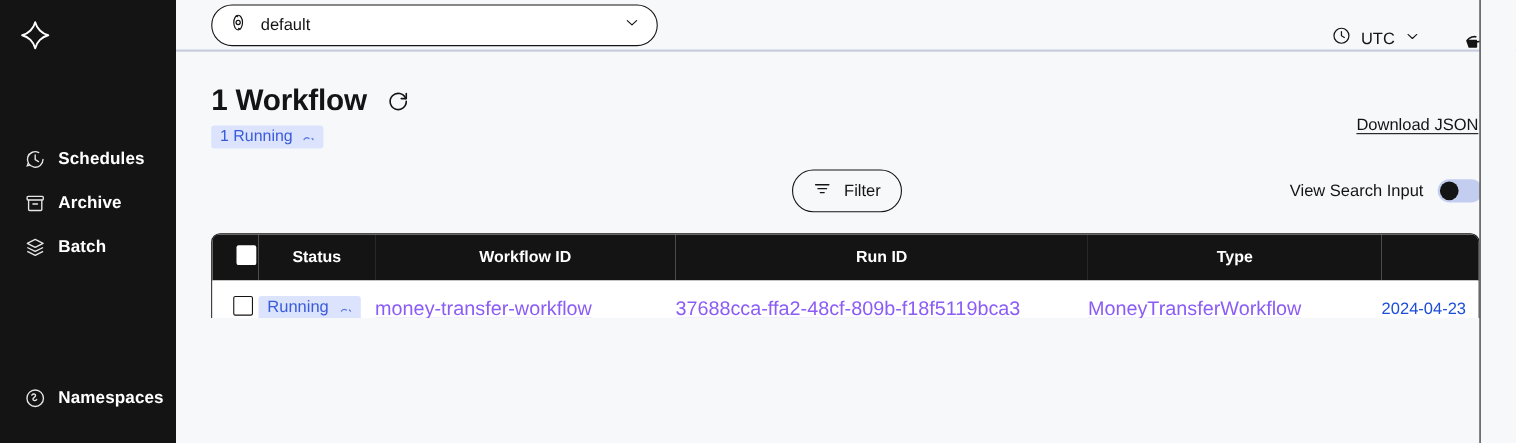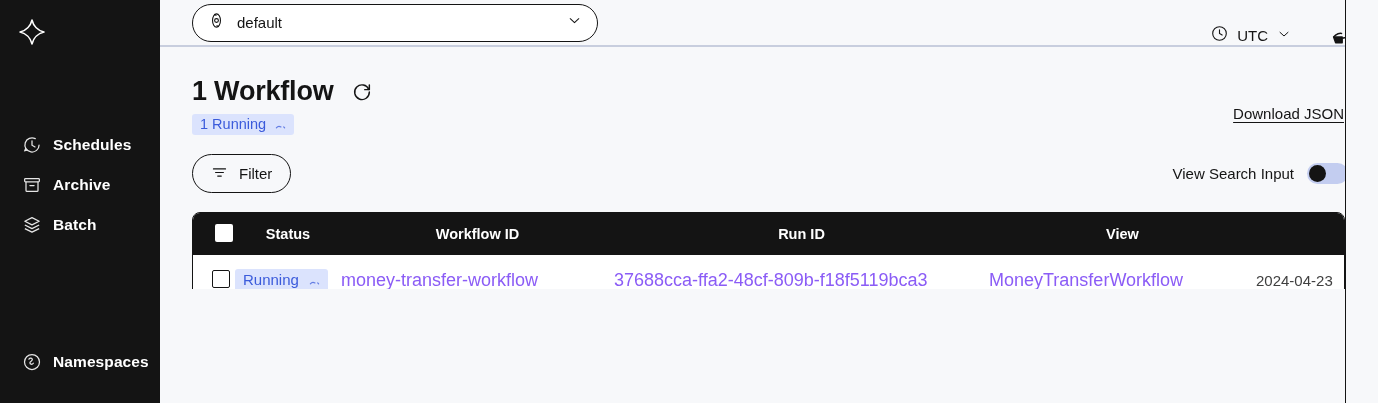--- a/index.html
+++ b/index.html
@@ -187,20 +187,21 @@
     cursor: pointer;
   }
   .spin-ico { width: 11px; height: 11px; display: block; opacity: .75; }
 
   .toolbar-row {
     margin-top: 19px;
     height: 39px;
     display: flex;
     align-items: center;
     position: relative;
+    justify-content: center;
   }
   .filter-btn {
     height: 39px;
     min-width: 99px;
     border: 1.3px solid #141414;
     border-radius: 20px;
     background: #f7f8fa;
     display: inline-flex;
     align-items: center;
     justify-content: center;
@@ -305,21 +306,21 @@
     line-height: 18px;
     cursor: pointer;
   }
   a.cell-link {
     color: #8b5cf6;
     text-decoration: underline;
     text-underline-offset: 3px;
     font-size: 18px;
     cursor: pointer;
   }
-  .start-cell { font-size: 15px; color: #404040; }
+  .start-cell { font-size: 15px; color: #1d4ed8; }
 
   
   .pager {
     height: 56px;
     border-top: 1.5px solid #d4d9e4;
     background: #ffffff;
     display: flex;
     align-items: flex-end;
     padding: 0 18px 0 18px;
     position: relative;
@@ -535,21 +536,21 @@
       <div class="table-wrap">
         <table class="wf">
           <thead>
             <tr>
               <th class="col-check">
                 <span class="chk chk-head"></span>
               </th>
               <th class="col-status">Status</th>
               <th class="col-wfid">Workflow ID</th>
               <th class="col-runid">Run ID</th>
-              <th class="col-type">View</th>
+              <th class="col-type">Type</th>
               <th class="col-start">Start</th>
             </tr>
           </thead>
           <tbody>
             <tr>
               <td class="col-check">
                 <span class="chk chk-body"></span>
               </td>
               <td class="col-status">
                 <span class="badge-running-sm">

